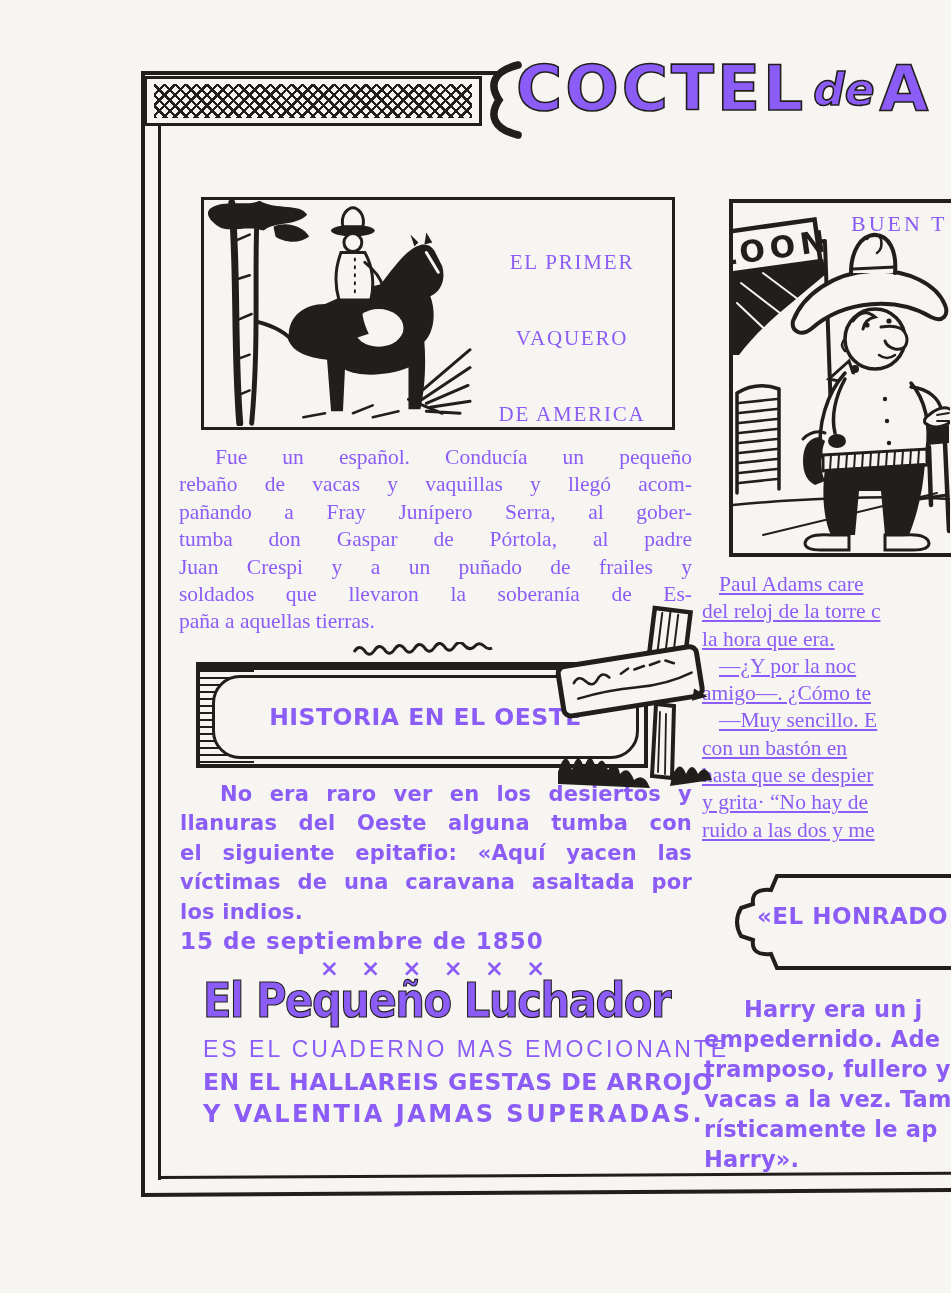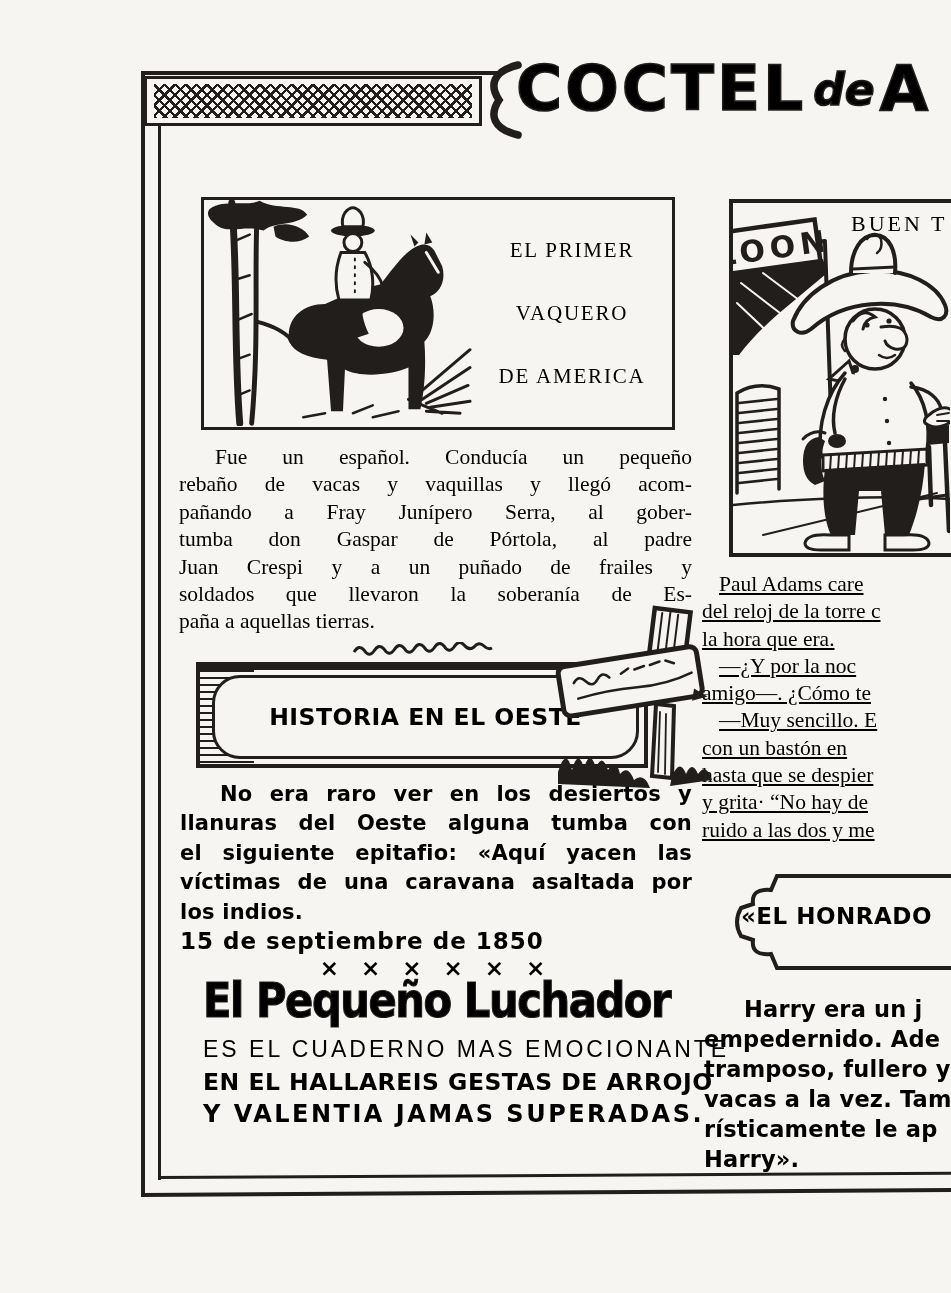--- a/index.html
+++ b/index.html
@@ -1,17 +1,17 @@
 <!DOCTYPE html>
 <html><head>
 <meta charset="utf-8">
 <style>
   html,body{margin:0;padding:0;background:#fbfaf7;}
   #page{position:relative;width:951px;height:1293px;overflow:hidden;
-        background:#f7f5f1;color:#000000;font-family:"Liberation Serif",serif;}
+        background:#f7f5f1;color:#8b5cf6;font-family:"Liberation Serif",serif;}
   .abs{position:absolute;}
   .ink{background:#211e1b;}
   svg{display:block;}
   svg path, svg rect, svg circle, svg ellipse{vector-effect:none;}
 
   
   .b-left   {left:141px;top:71px;width:3.5px;height:1126px;}
   .b-top    {left:141px;top:71px;width:362px;height:3.5px;}
   .b-bot-o  {left:141px;top:1193px;width:810px;height:3.5px;transform:rotate(-0.35deg);transform-origin:left center;}
   .b-left-i {left:158px;top:124px;width:3px;height:1056px;}
@@ -25,22 +25,22 @@
        repeating-linear-gradient(-45deg,#211e1b 0 2.4px,transparent 2.4px 7.5px);}
   .ribbon-cap{left:480px;top:60px;}
   .masthead{left:516px;top:54px;font-family:"DejaVu Sans",sans-serif;font-weight:bold;
      font-size:63px;line-height:1.1;letter-spacing:3px;white-space:nowrap;
      -webkit-text-stroke:1.6px #211e1b;}
   .masthead .de{font-size:44px;font-style:italic;letter-spacing:0;margin:0 5px 0 7px;position:relative;top:-5px;}
 
   
   .vaq-box{left:201px;top:197px;width:474px;height:233px;border:3.5px solid #211e1b;
      box-sizing:border-box;display:flex;background:#f7f5f1;}
-  .vaq-caption{flex:1;display:flex;flex-direction:column;justify-content:center;align-items:center;
-     gap:38px;font-size:21px;letter-spacing:1.8px;}
+  .vaq-caption{flex:1;display:flex;flex-direction:column;justify-content:flex-end;align-items:center;
+     gap:51px;font-size:21px;letter-spacing:1.8px;}
   .para{left:179px;width:513px;font-size:21.5px;line-height:27.4px;}
   .jl{text-align:justify;text-align-last:justify;}
   .ind{text-indent:36px;}
   .squiggle{left:352px;top:642px;}
   .hist-topbar{left:196px;top:662px;width:504px;height:7px;}
   .hist{left:196px;top:666px;width:452px;height:102px;border:4px solid #211e1b;box-sizing:border-box;
      background:repeating-linear-gradient(180deg,#211e1b 0 2.4px,transparent 2.4px 7px);
      background-size:54px 100%;background-repeat:no-repeat;background-color:#f7f5f1;}
   .hist-capsule{position:absolute;left:12px;top:5px;right:5px;bottom:5px;background:#f7f5f1;
      border:3px solid #211e1b;border-radius:28px;display:flex;align-items:center;justify-content:center;
@@ -61,21 +61,21 @@
   .advert-l3{left:203px;top:1100px;font-family:"DejaVu Sans",sans-serif;font-weight:bold;font-size:24px;letter-spacing:2.5px;white-space:nowrap;}
 
   
   .panel{left:729px;top:199px;width:226px;height:358px;border:4.5px solid #211e1b;
      box-sizing:border-box;overflow:hidden;background:#f7f5f1;}
   .panel-heading{position:absolute;left:118px;top:8px;font-size:22px;letter-spacing:3px;white-space:nowrap;}
   .story{left:702px;top:572px;text-decoration:underline;}
   .story-line{height:27.3px;font-size:21.5px;white-space:nowrap;}
   .s-ind{padding-left:17px;}
   .ticket{left:727px;top:870px;}
-  .ticket-label{left:741px;top:903px;font-family:"DejaVu Sans",sans-serif;font-weight:bold;
+  .ticket-label{left:757px;top:903px;font-family:"DejaVu Sans",sans-serif;font-weight:bold;
      font-size:23px;letter-spacing:0.5px;white-space:nowrap;}
   .harry{left:704px;top:996px;font-family:"DejaVu Sans",sans-serif;font-weight:bold;
      font-size:22.5px;letter-spacing:0.2px;}
   .harry-line{height:30px;white-space:nowrap;}
   .h-ind{padding-left:40px;}
 </style>
 </head>
 <body>
 
 <div id="page">

